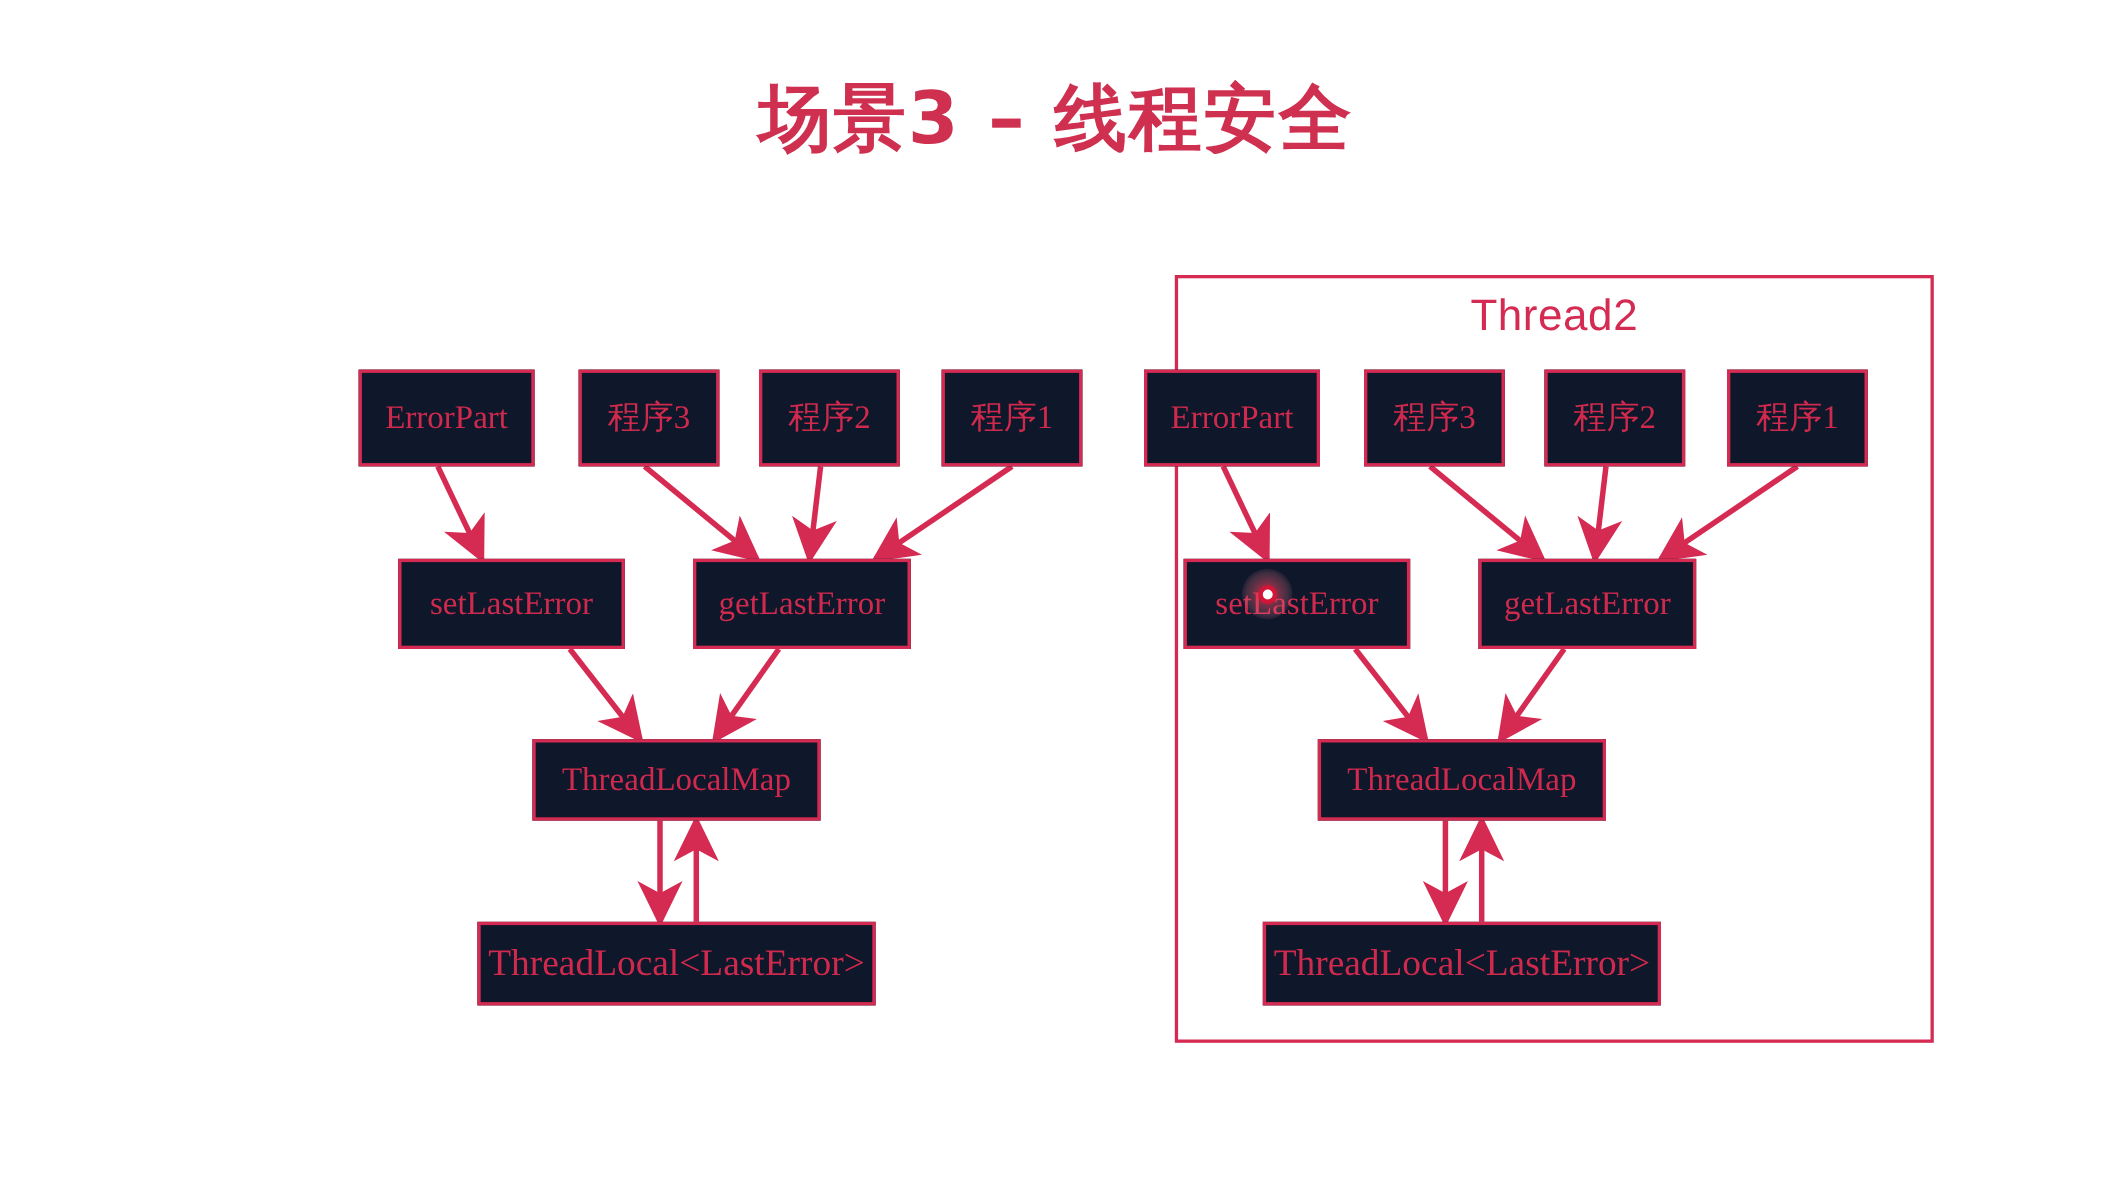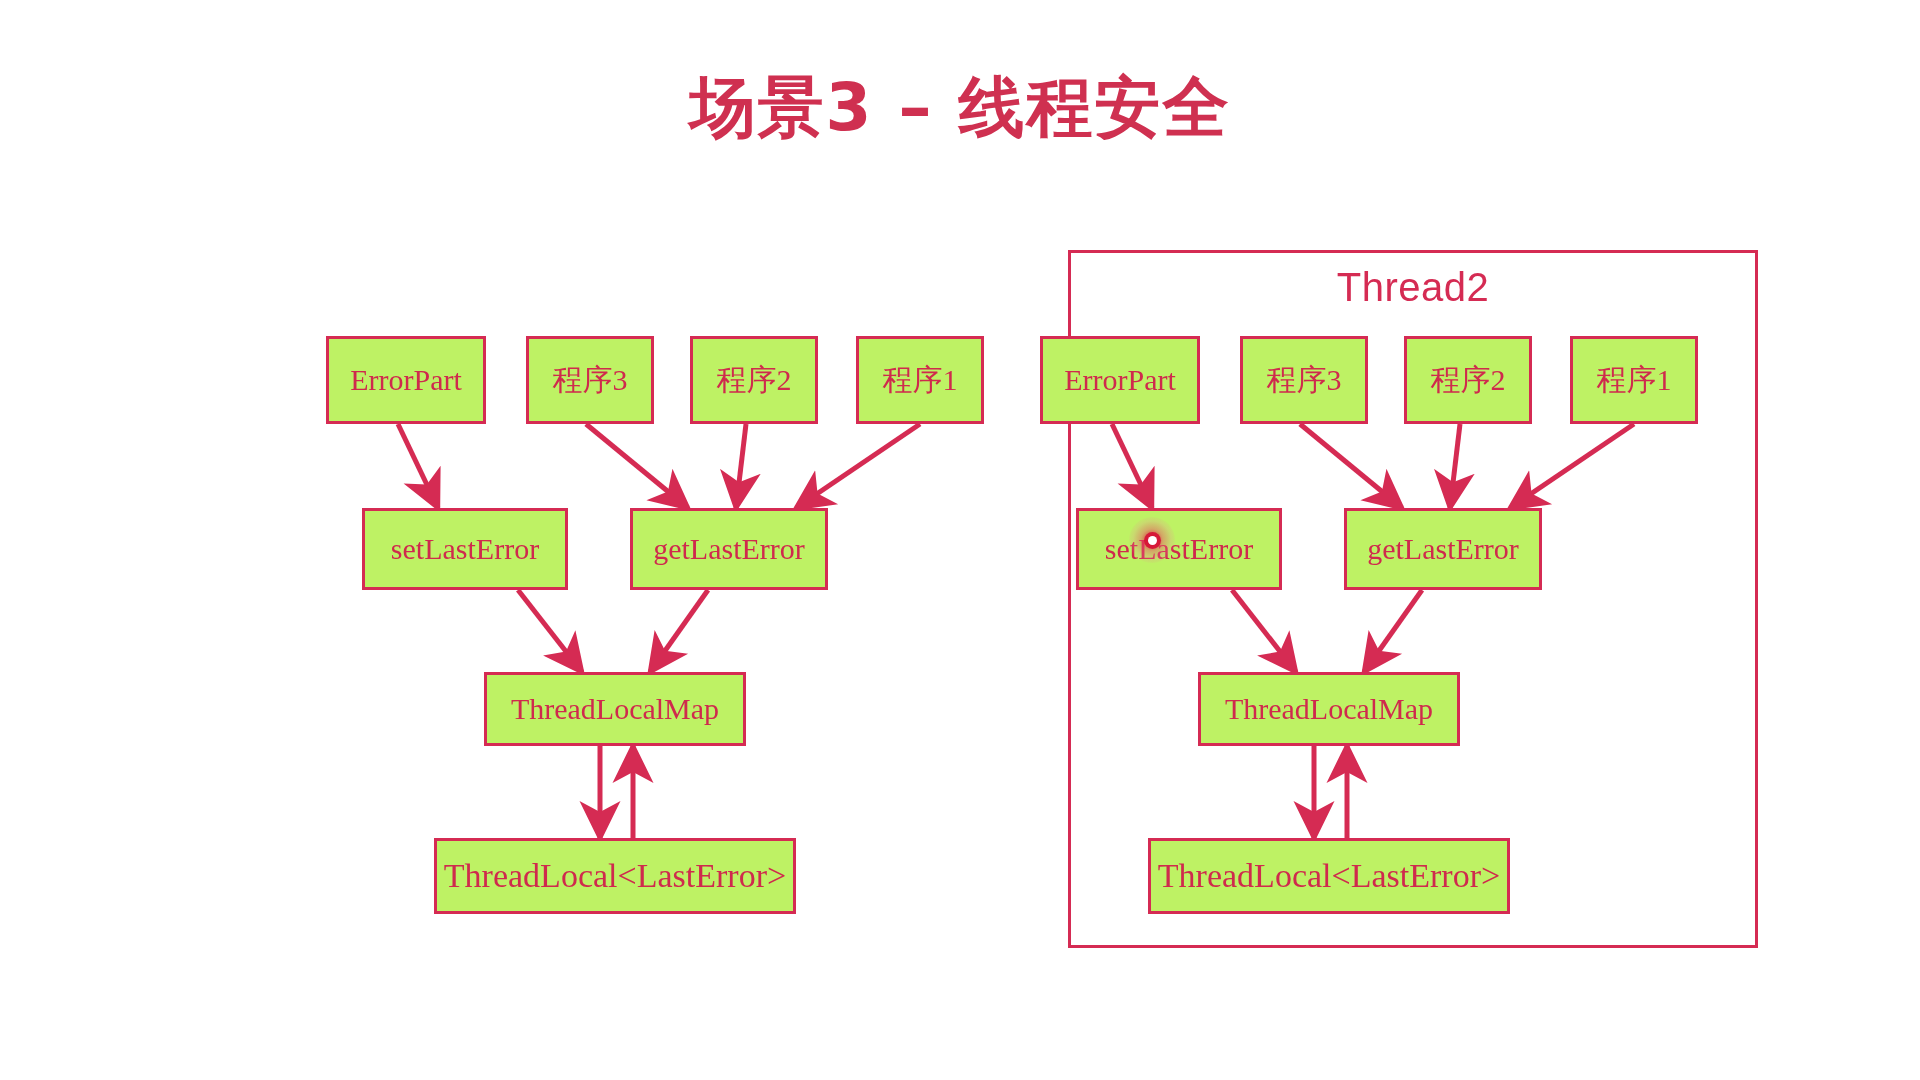--- a/index.html
+++ b/index.html
@@ -62,21 +62,21 @@
     font-weight: normal;
     color: #d52b53;
     letter-spacing: 0.5px;
   }
 
   
   .node {
     position: absolute;
     box-sizing: border-box;
     border: 3px solid #d52b53;
-    background: #bef264;
+    background: #0f172a;
     color: #cf2a4d;
     font-family: "Liberation Serif", "DejaVu Serif", serif;
     display: flex;
     align-items: center;
     justify-content: center;
     font-size: 30px;
     line-height: 1;
     white-space: nowrap;
   }
   .node.cjk {

